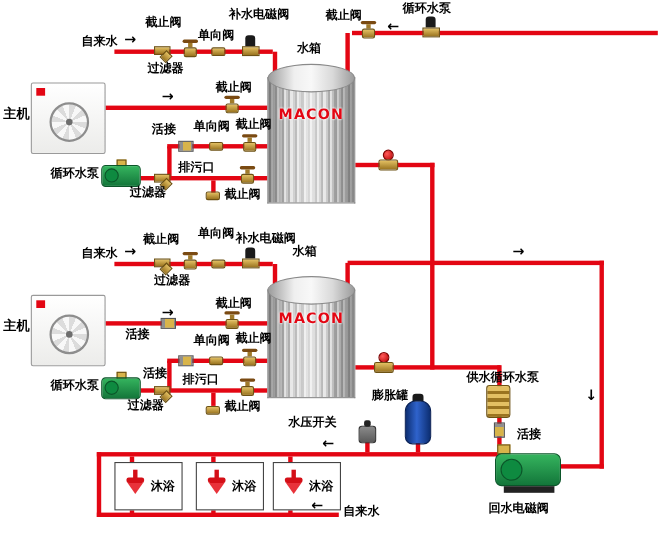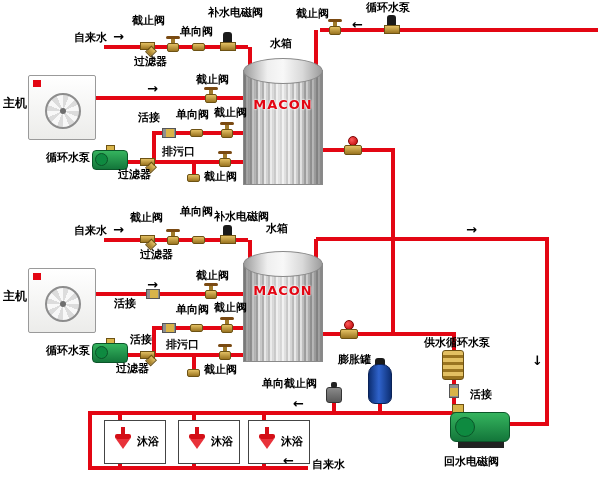--- a/index.html
+++ b/index.html
@@ -280,21 +280,21 @@
   <div class="lbl" style="left:114px;top:298px">活接</div>
   <div class="lbl" style="left:176px;top:304px">单向阀</div>
   <div class="lbl" style="left:214px;top:302px">截止阀</div>
   <div class="lbl" style="left:130px;top:334px">活接</div>
   <div class="lbl" style="left:46px;top:345px">循环水泵</div>
   <div class="lbl" style="left:166px;top:339px">排污口</div>
   <div class="lbl" style="left:116px;top:363px">过滤器</div>
   <div class="lb l lbl" style="left:204px;top:364px">截止阀</div>
 
   <div class="lbl" style="left:338px;top:354px">膨胀罐</div>
-  <div class="lbl" style="left:262px;top:378px">单向截止阀</div>
+  <div class="lbl" style="left:262px;top:378px">水压开关</div>
   <div class="lbl" style="left:424px;top:337px">供水循环水泵</div>
   <div class="lbl" style="left:470px;top:389px">活接</div>
   <div class="lbl" style="left:444px;top:456px">回水电磁阀</div>
   <div class="lbl" style="left:312px;top:459px">自来水</div>
 
   <div class="arr" style="left:113px;top:31px">→</div>
   <div class="arr" style="left:352px;top:19px">←</div>
   <div class="arr" style="left:147px;top:83px">→</div>
   <div class="arr" style="left:113px;top:224px">→</div>
   <div class="arr" style="left:147px;top:279px">→</div>

